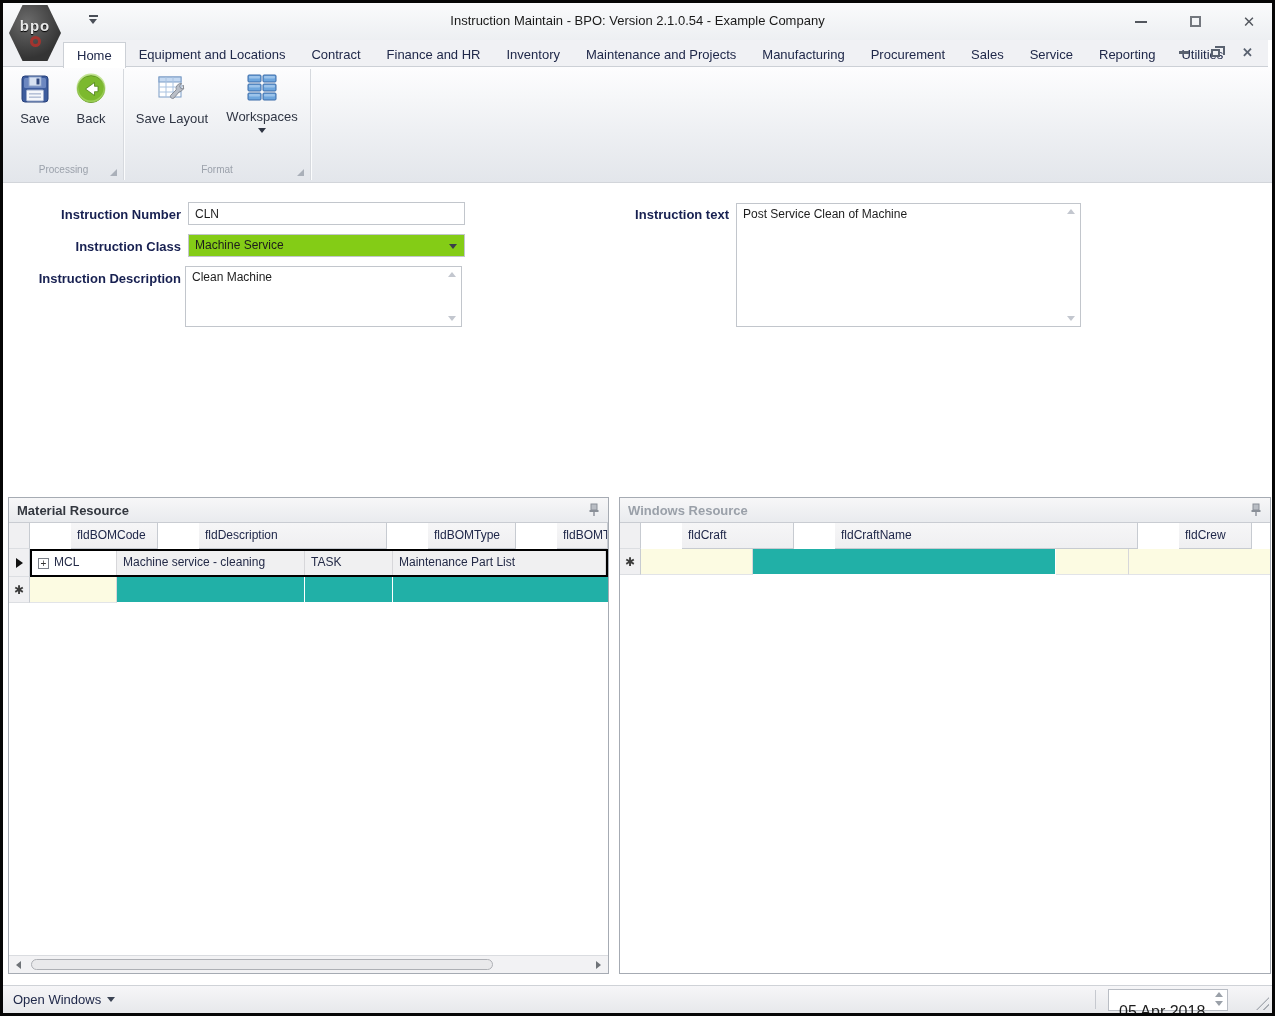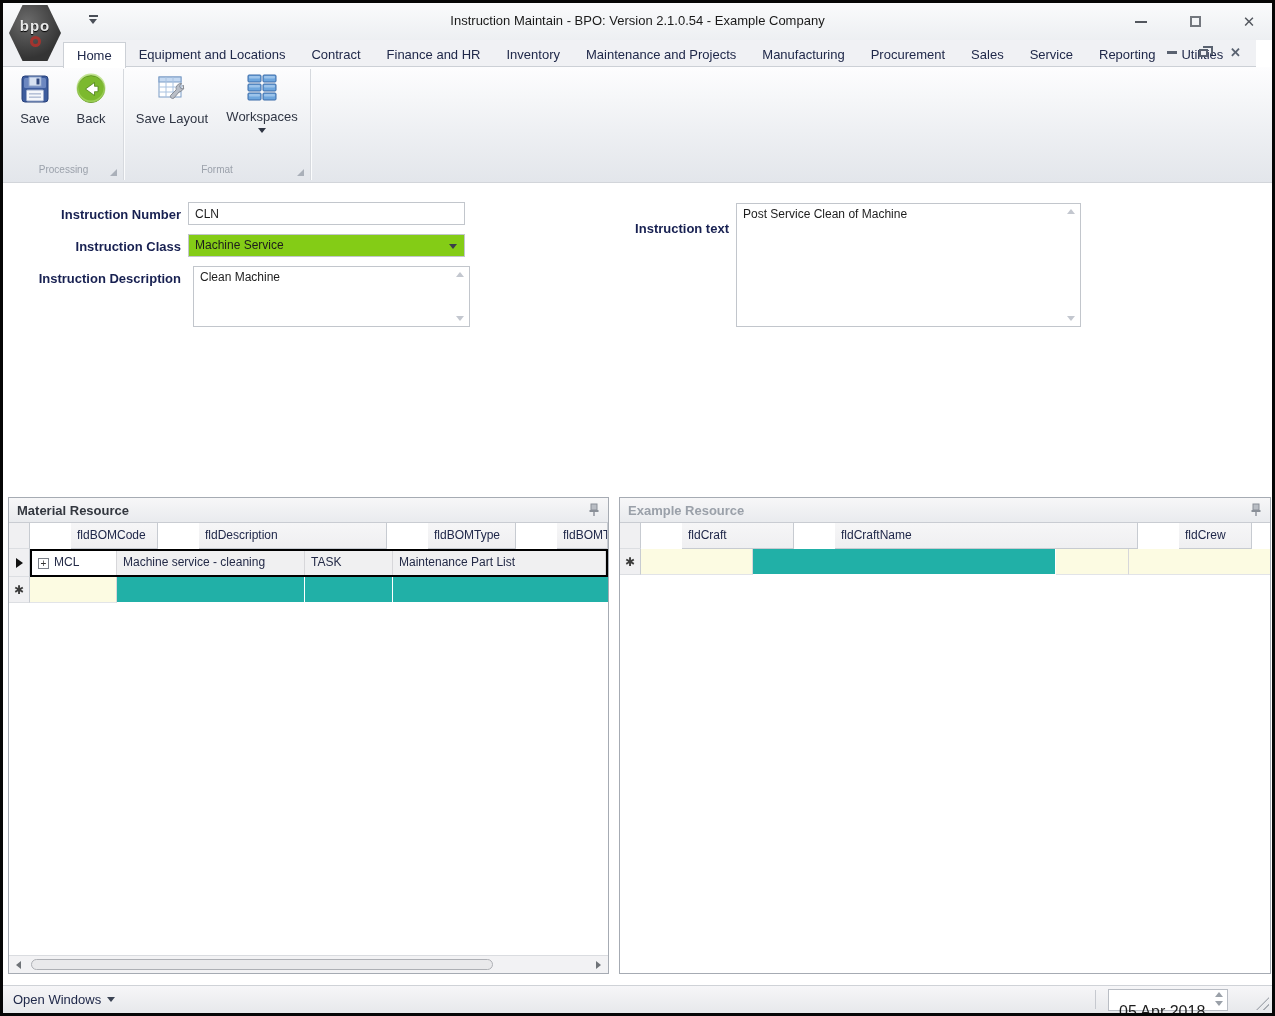--- a/index.html
+++ b/index.html
@@ -24,21 +24,21 @@
   .qat-arrow{position:absolute;left:84px;top:12px;width:12px;cursor:default;}
   .qat-arrow .bar{display:block;width:9px;height:2px;background:#4a4f58;margin:0 auto 2px;}
   .qat-arrow .tri{display:block;width:0;height:0;margin:0 auto;
     border-left:4px solid transparent;border-right:4px solid transparent;border-top:5px solid #4a4f58;}
   .winbtns{position:absolute;right:16px;top:0;height:37px;display:flex;align-items:center;gap:40px;}
   .wb{width:14px;height:14px;display:flex;align-items:center;justify-content:center;}
   .wb-min-glyph{width:12px;height:2px;background:#53575e;}
   .wb-max-glyph{width:11px;height:11px;border:2px solid #73777e;}
   .wb-close-glyph{font-size:15px;color:#53575e;line-height:14px;}
   
-  .tabrow{position:absolute;left:0;top:37px;right:16px;height:27px;background:#f0f1f4;
+  .tabrow{position:absolute;left:0;top:37px;right:4px;height:27px;background:#f0f1f4;
     border-bottom:1px solid #ccd0d6;}
   .tabs{position:absolute;left:60px;top:2px;height:26px;display:flex;}
   .tab{padding:0 13px;line-height:25px;font-size:13px;color:#20294a;white-space:nowrap;}
   .tab.active{background:#fff;border:1px solid #ccd0d6;border-bottom:none;height:26px;z-index:3;}
   .mdibtns{position:absolute;right:14px;top:6px;display:flex;gap:19px;align-items:center;}
   .mdib{width:13px;height:13px;display:flex;align-items:center;justify-content:center;position:relative;}
   .mdi-min-glyph{width:10px;height:3px;background:#5a6270;}
   .mdi-restore-glyph{width:9px;height:8px;border:2px solid #5a6270;position:relative;background:#f0f1f4;}
   .mdi-restore-glyph:before{content:"";position:absolute;left:2px;top:-5px;width:8px;height:7px;
     border:2px solid #5a6270;border-bottom:none;border-left:none;}
@@ -259,27 +259,27 @@
   <div class="flabel" style="left:0;width:178px;top:204px;">Instruction Number</div>
   <input class="tinput" style="left: 185px; top: 199px; width: 277px; height: 23px;" value="CLN">
 
   <div class="flabel" style="left:0;width:178px;top:236px;padding-left:29px;">Instruction Class</div>
   <div class="combo" style="left:185px;top:231px;width:277px;height:23px;">
     <span class="val">Machine Service</span>
     <span class="arrow"></span>
   </div>
 
   <div class="flabel" style="left:0;width:178px;top:268px;">Instruction Description</div>
-  <div class="tawrap" style="left:190px;top:263px;width:277px;height:61px;">
+  <div class="tawrap" style="left:182px;top:263px;width:277px;height:61px;">
     <textarea style="">Clean Machine</textarea>
     <span class="ta-up"></span>
     <span class="ta-down"></span>
   </div>
 
-  <div class="flabel" style="left:560px;width:166px;top:218px;">Instruction text</div>
+  <div class="flabel" style="left:560px;width:166px;top:204px;">Instruction text</div>
   <div class="tawrap" style="left:733px;top:200px;width:345px;height:124px;">
     <textarea style="">Post Service Clean of Machine</textarea>
     <span class="ta-up"></span>
     <span class="ta-down"></span>
   </div>
 
   <div class="panel" style="left:5px;top:494px;width:601px;height:477px;">
     <div class="panel-h active-t">
       <span>Material Resource</span>
       <svg class="pin" width="12" height="14" viewBox="0 0 12 14">
@@ -323,21 +323,21 @@
 
     <div class="hscroll">
       <span class="sb-larr"></span>
       <span class="sb-thumb"></span>
       <span class="sb-rarr"></span>
     </div>
   </div>
 
   <div class="panel" style="left:616px;top:494px;width:652px;height:477px;">
     <div class="panel-h inactive-t">
-      <span>Example Resource</span>
+      <span>Windows Resource</span>
       <svg class="pin" width="12" height="14" viewBox="0 0 12 14">
         <rect x="3" y="1" width="6" height="6" fill="#b9bdc4" stroke="#8a8f98"></rect>
         <rect x="1.5" y="7" width="9" height="2" fill="#8a8f98"></rect>
         <line x1="6" y1="9" x2="6" y2="13" stroke="#8a8f98" stroke-width="1.4"></line>
       </svg>
     </div>
     <div class="g-row g-head">
       <div class="g-h g-ind lr-c0"></div>
       <div class="g-h lr-c1">fldCraft</div>
       <div class="g-h lr-c2">fldCraftName</div>

